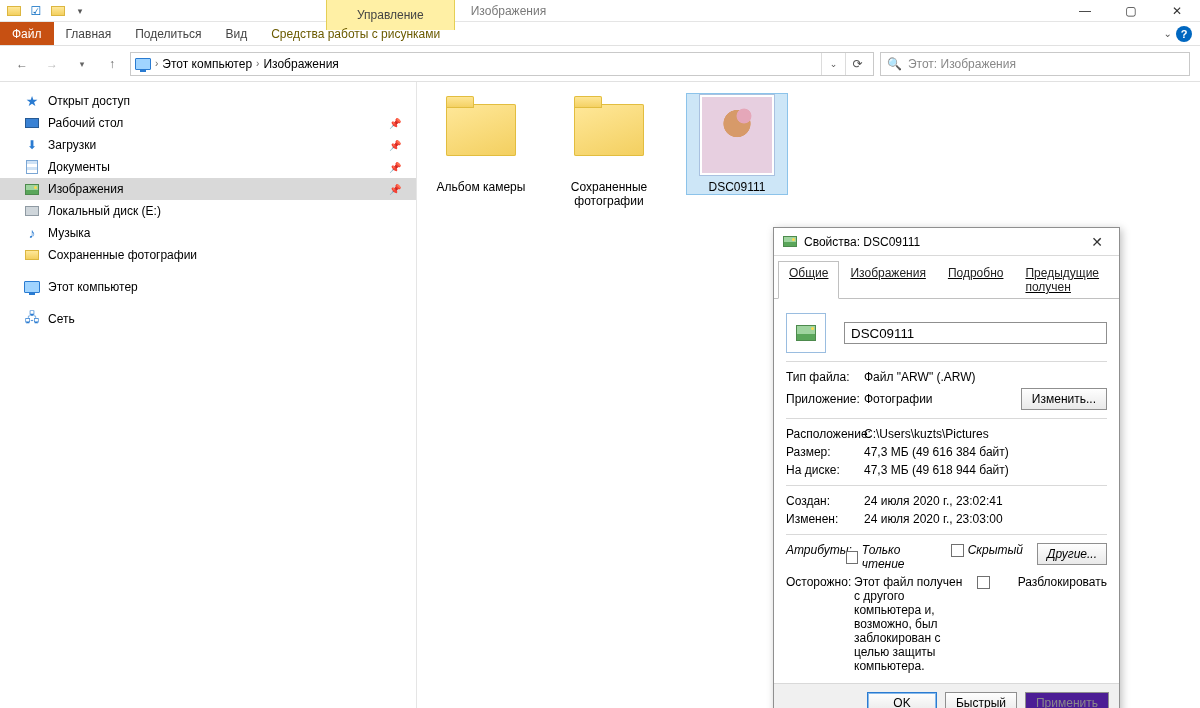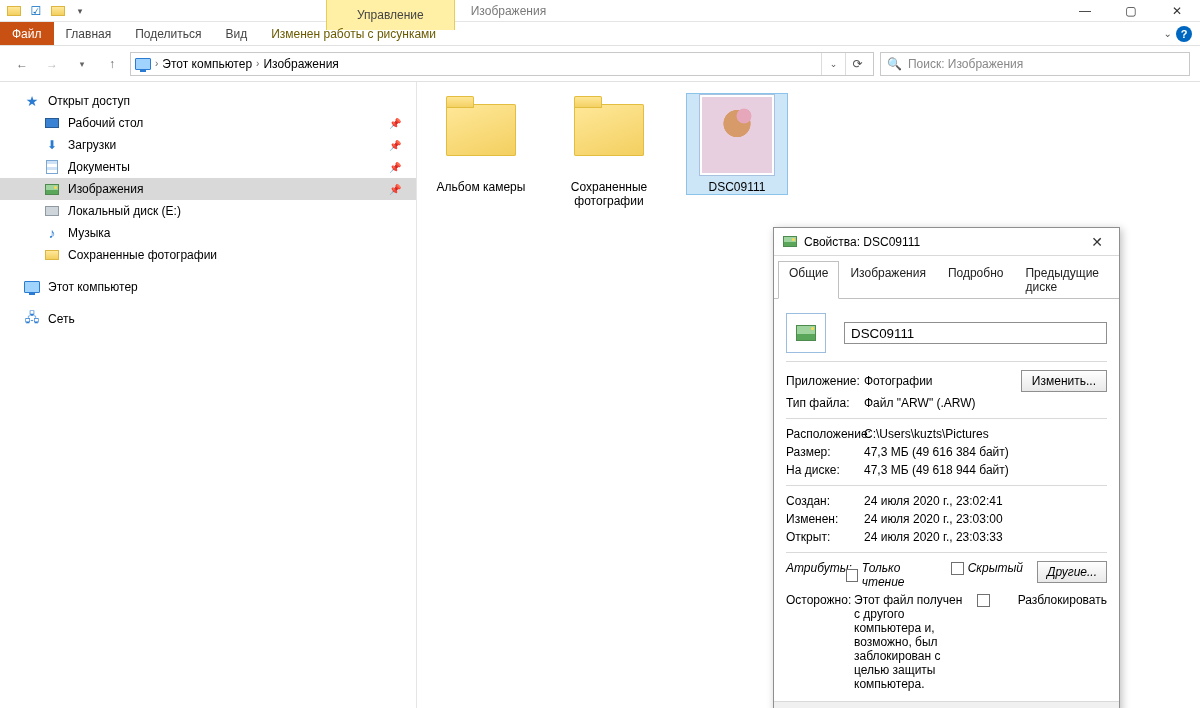--- a/index.html
+++ b/index.html
@@ -24,21 +24,21 @@
   .addrbox{flex:1;height:24px;border:1px solid #c9c9c9;display:flex;align-items:center;padding:0 4px;gap:4px;}
   .addrbox .crumb{display:flex;align-items:center;gap:2px;color:#000;}
   .addrbox .sep{color:#666;font-size:10px;}
   .addr-tail{margin-left:auto;display:flex;}
   .addr-tailbtn{width:24px;height:22px;display:flex;align-items:center;justify-content:center;color:#555;border-left:1px solid #dcdcdc;}
   .search{width:310px;height:24px;border:1px solid #c9c9c9;display:flex;align-items:center;padding:0 6px;gap:6px;color:#888;}
   
   .body{display:flex;height:calc(708px - 22px - 24px - 36px);}
   .nav{width:417px;border-right:1px solid #e5e5e5;padding-top:8px;overflow:hidden;}
   .navitem{display:flex;align-items:center;height:22px;padding-left:24px;gap:8px;}
-  .navitem.l2{padding-left:44px;}
+  .navitem.l2{padding-left:24px;}
   .navitem.sel{background:#d9d9d9;}
   .navitem .pin{margin-left:auto;margin-right:14px;color:#7a7a7a;font-size:10px;}
   .navspacer{height:10px;}
   .content{flex:1;padding:12px 14px;display:flex;gap:28px;align-items:flex-start;}
   .fitem{width:100px;text-align:center;}
   .ficon{width:86px;height:70px;margin:0 auto 6px;}
   .folder-shape{width:70px;height:52px;margin:10px auto 0;border-radius:2px;position:relative;
     background:linear-gradient(160deg,#ffe89a 0%,#f3cf5f 100%);box-shadow:0 0 0 1px #e2bd3f inset;}
   .folder-shape::before{content:"";position:absolute;top:-8px;left:0;width:28px;height:12px;border-radius:2px 2px 0 0;
     background:linear-gradient(#ffe89a,#f3cf5f);box-shadow:0 0 0 1px #e2bd3f inset;}
@@ -59,21 +59,21 @@
   .ic-pic{width:14px;height:11px;background:linear-gradient(#9fd49f 60%,#5aa65a 60%);border:1px solid #4d8a4d;position:relative;}
   .ic-pic::after{content:"";position:absolute;top:1px;right:1px;width:3px;height:3px;border-radius:50%;background:#ffd94d;}
   .ic-fold{width:14px;height:10px;background:linear-gradient(#ffe89a,#f3cf5f);border:1px solid #dcb640;}
   .ic-disk{width:14px;height:10px;background:#cfd6db;border:1px solid #8f9aa3;}
   .ic-music{color:#2a7bd1;font-size:14px;}
   .ic-net{color:#2a7bd1;font-size:13px;}
   
   .dlg{position:absolute;left:773px;top:227px;width:347px;background:#fff;border:1px solid #8f8f8f;box-shadow:2px 2px 8px rgba(0,0,0,.25);}
   .dlg-title{height:28px;display:flex;align-items:center;padding:0 8px;gap:6px;background:#fff;border-bottom:1px solid #d9d9d9;}
   .dlg-title .close{margin-left:auto;width:28px;text-align:center;font-size:14px;color:#333;}
-  .tabs{display:flex;border-bottom:1px solid #c0c0c0;padding:4px 4px 0;gap:0;}
+  .tabs{display:flex;border-bottom:1px solid #c0c0c0;padding:4px 4px 0;gap:0;text-decoration:underline;}
   .tab{padding:4px 10px;border:1px solid transparent;color:#222;position:relative;top:1px;}
   .tab.active{border:1px solid #c0c0c0;border-bottom:1px solid #fff;background:#fff;}
   .dlg-body{padding:10px 12px 6px;}
   .dlg-row{display:flex;margin:4px 0;align-items:flex-start;}
   .dlg-label{width:78px;color:#000;}
   .dlg-val{flex:1;}
   .dlg-sep{height:1px;background:#d9d9d9;margin:8px 0;}
   .bigicon{width:40px;height:40px;border:1px solid #9abde0;display:flex;align-items:center;justify-content:center;margin-right:18px;}
   .bigicon .ic-pic{width:20px;height:16px;}
   .fname{flex:1;height:22px;border:1px solid #8f8f8f;padding:2px 6px;}
@@ -106,21 +106,21 @@
     <div class="winbtn">▢</div>
     <div class="winbtn">✕</div>
   </div>
 </div>
 
 <div class="ribbon">
   <div class="rtab file">Файл</div>
   <div class="rtab">Главная</div>
   <div class="rtab">Поделиться</div>
   <div class="rtab">Вид</div>
-  <div class="rtab ctx">Изменен работы с рисунками</div>
+  <div class="rtab ctx">Средства работы с рисунками</div>
   <div class="ribtail">
     <span style="color:#555;font-size:10px;">⌄</span>
     <span class="help">?</span>
   </div>
 </div>
 
 <div class="addrbar">
   <div class="navbtn">←</div>
   <div class="navbtn" style="color:#bbb;">→</div>
   <div class="navbtn" style="font-size:9px;">▾</div>
@@ -133,21 +133,21 @@
     <span class="crumb">Этот компьютер</span>
     <span class="sep">›</span>
     <span class="crumb">Изображения</span>
     <div class="addr-tail">
       <div class="addr-tailbtn" style="font-size:9px;">⌄</div>
       <div class="addr-tailbtn">⟳</div>
     </div>
   </div>
   <div class="search">
     <span style="color:#888;">🔍</span>
-    <span>Поиск: Изображения</span>
+    <span>Этот: Изображения</span>
   </div>
 </div>
 
 <div class="body">
   <div class="nav">
     <div class="navitem">
       <span class="ic ic-star">★</span>
       <span>Открыт доступ</span>
     </div>
     <div class="navitem l2">
@@ -233,39 +233,39 @@
     <span class="ic">
         <span class="ic-pic"></span>
       </span>
     <span>Свойства: DSC09111</span>
     <span class="close">✕</span>
   </div>
   <div class="tabs">
     <div class="tab active">Общие</div>
     <div class="tab">Изображения</div>
     <div class="tab">Подробно</div>
-    <div class="tab">Предыдущие диске</div>
+    <div class="tab">Предыдущие получен</div>
   </div>
   <div class="dlg-body">
     <div class="dlg-row" style="align-items:center;">
       <div class="bigicon">
           <span class="ic-pic"></span>
         </div>
       <input class="fname" value="DSC09111" style="">
     </div>
     <div class="dlg-sep"></div>
+    <div class="dlg-row">
+        <div class="dlg-label">Тип файла:</div>
+        <div class="dlg-val">Файл "ARW" (.ARW)</div>
+      </div>
     <div class="dlg-row" style="align-items:center;">
         <div class="dlg-label">Приложение:</div>
         <div class="dlg-val">Фотографии</div>
         <div class="btn">Изменить...</div>
       </div>
-    <div class="dlg-row">
-        <div class="dlg-label">Тип файла:</div>
-        <div class="dlg-val">Файл "ARW" (.ARW)</div>
-      </div>
     <div class="dlg-sep"></div>
     <div class="dlg-row">
         <div class="dlg-label">Расположение:</div>
         <div class="dlg-val">C:\Users\kuzts\Pictures</div>
       </div>
     <div class="dlg-row">
         <div class="dlg-label">Размер:</div>
         <div class="dlg-val">47,3 МБ (49 616 384 байт)</div>
       </div>
     <div class="dlg-row">
@@ -273,24 +273,20 @@
         <div class="dlg-val">47,3 МБ (49 618 944 байт)</div>
       </div>
     <div class="dlg-sep"></div>
     <div class="dlg-row">
         <div class="dlg-label">Создан:</div>
         <div class="dlg-val">24 июля 2020 г., 23:02:41</div>
       </div>
     <div class="dlg-row">
         <div class="dlg-label">Изменен:</div>
         <div class="dlg-val">24 июля 2020 г., 23:03:00</div>
-      </div>
-    <div class="dlg-row">
-        <div class="dlg-label">Открыт:</div>
-        <div class="dlg-val">24 июля 2020 г., 23:03:33</div>
       </div>
     <div class="dlg-sep"></div>
     <div class="dlg-row" style="align-items:flex-start;font-style:italic;">
       <div class="dlg-label" style="width:60px">Атрибуты:</div>
       <label class="chk">
           <span class="chkbox"></span>
           <span>Только чтение</span>
         </label>
       <label class="chk">
           <span class="chkbox"></span>

